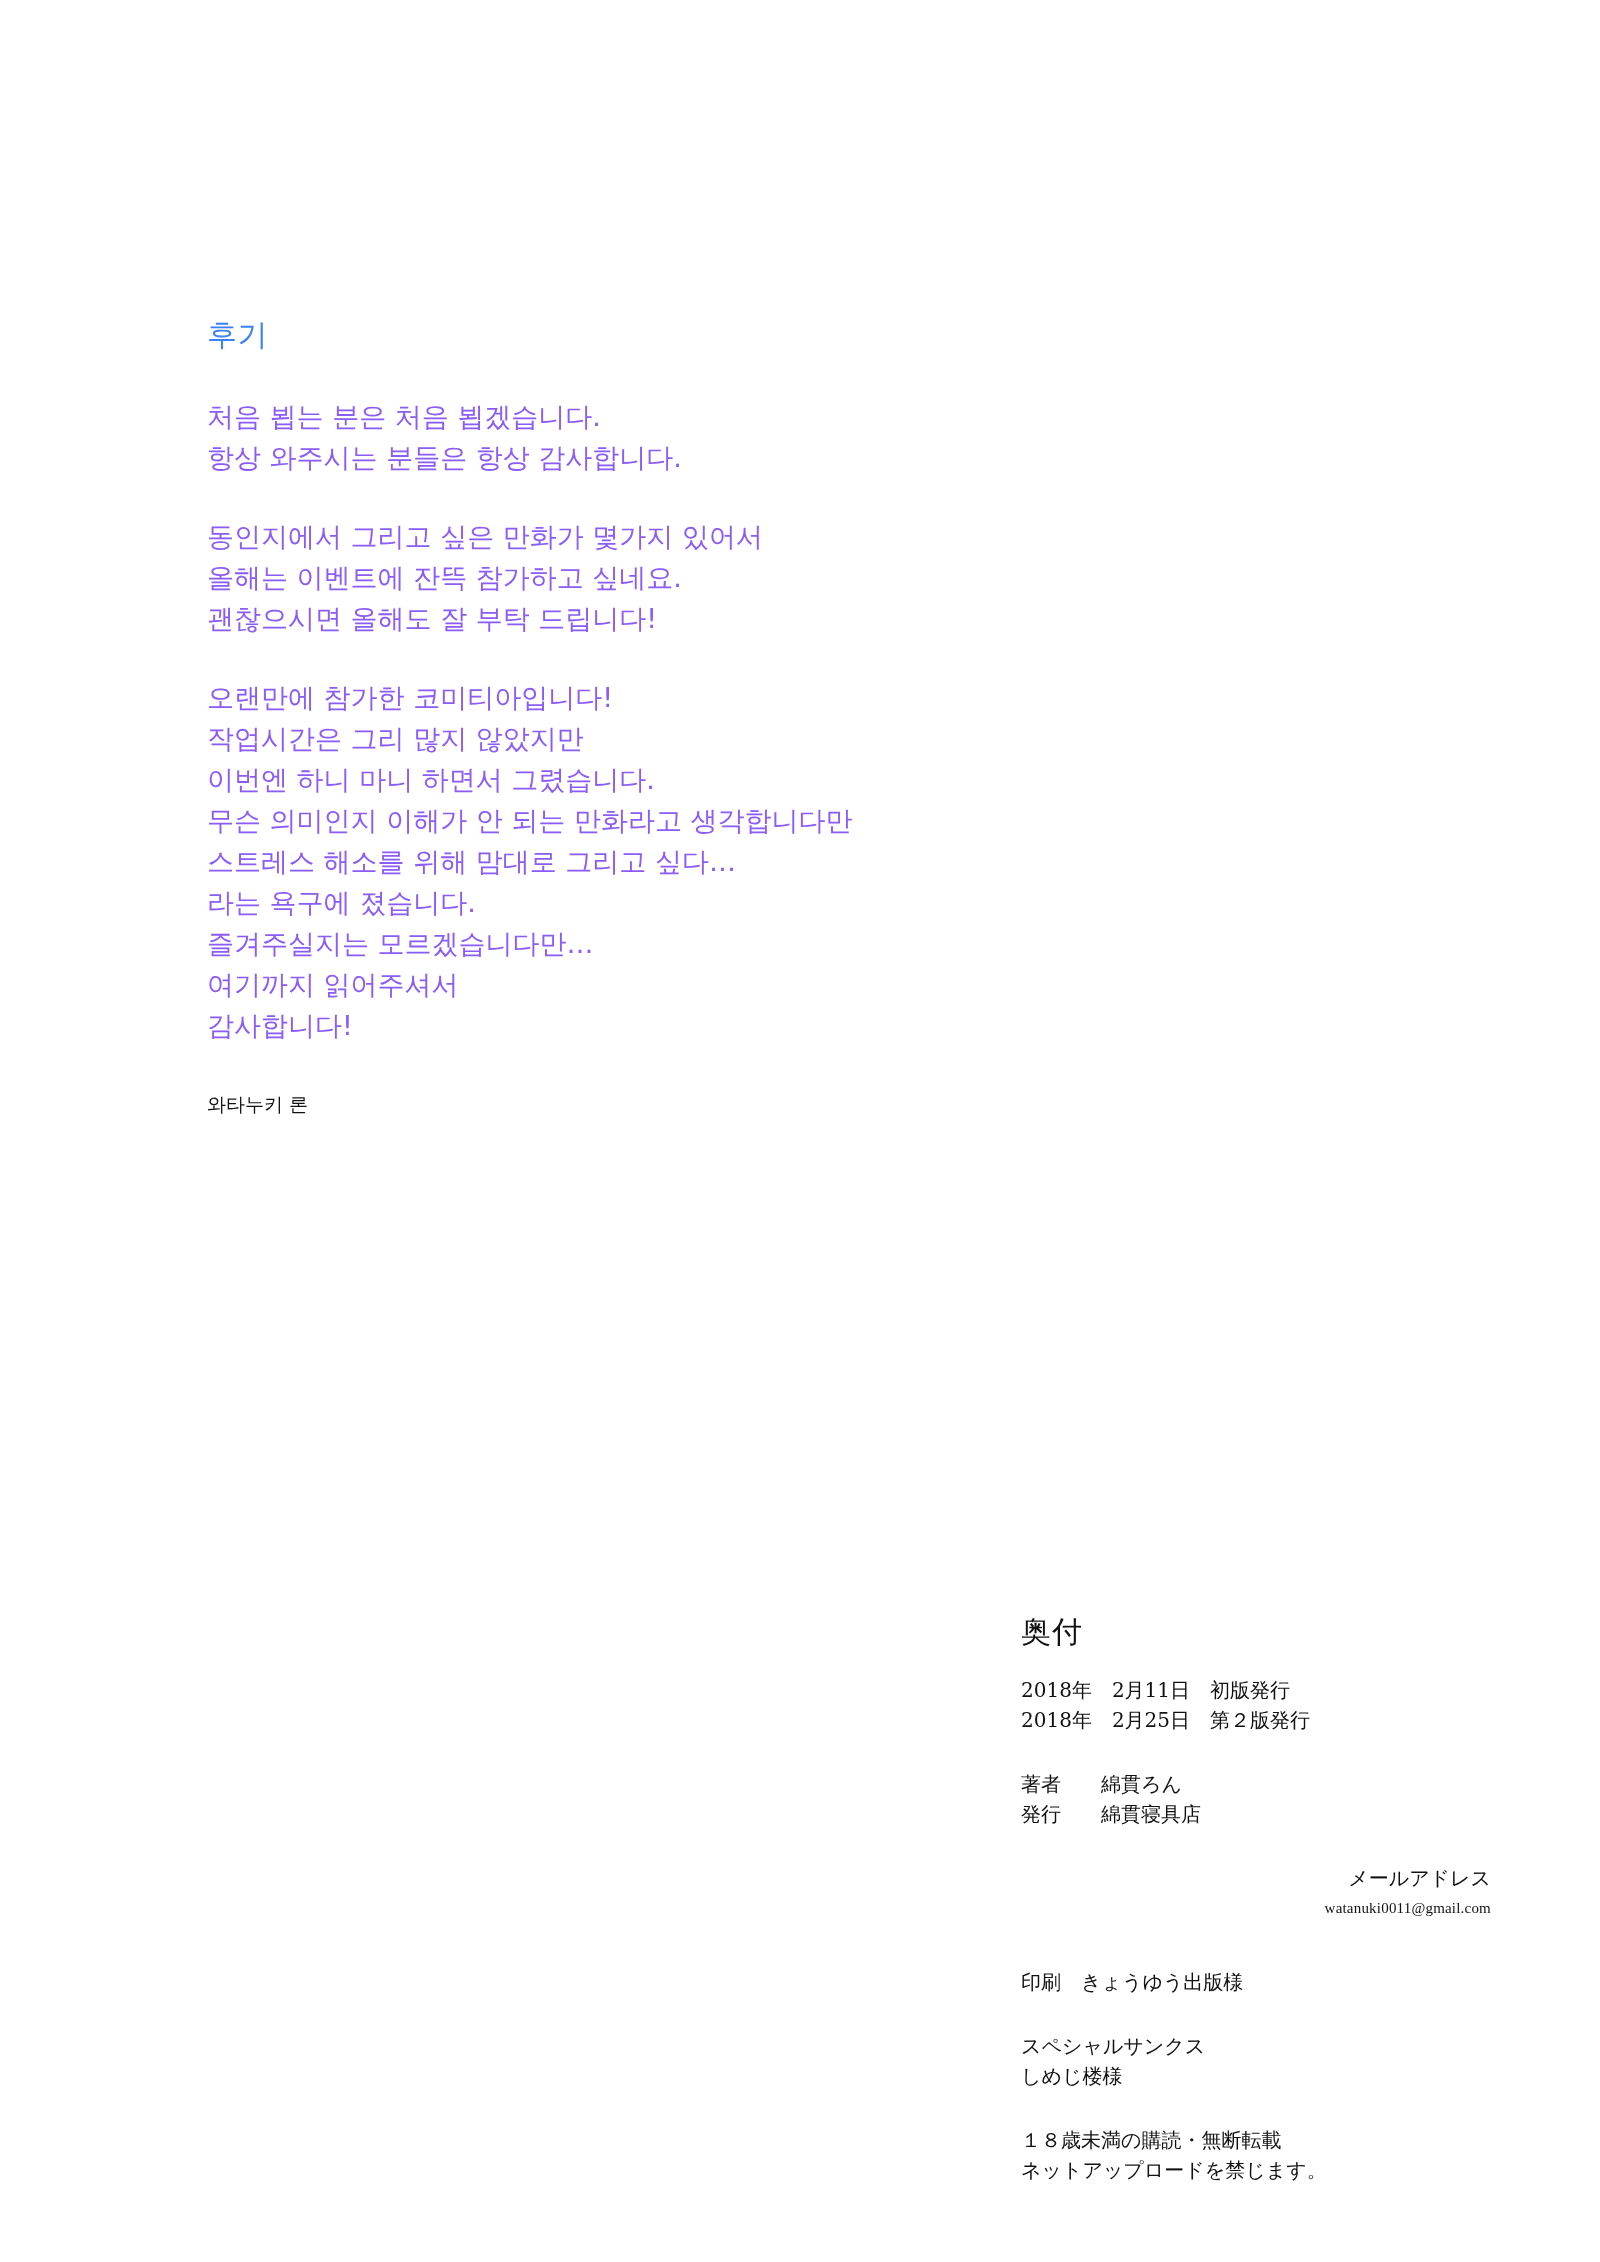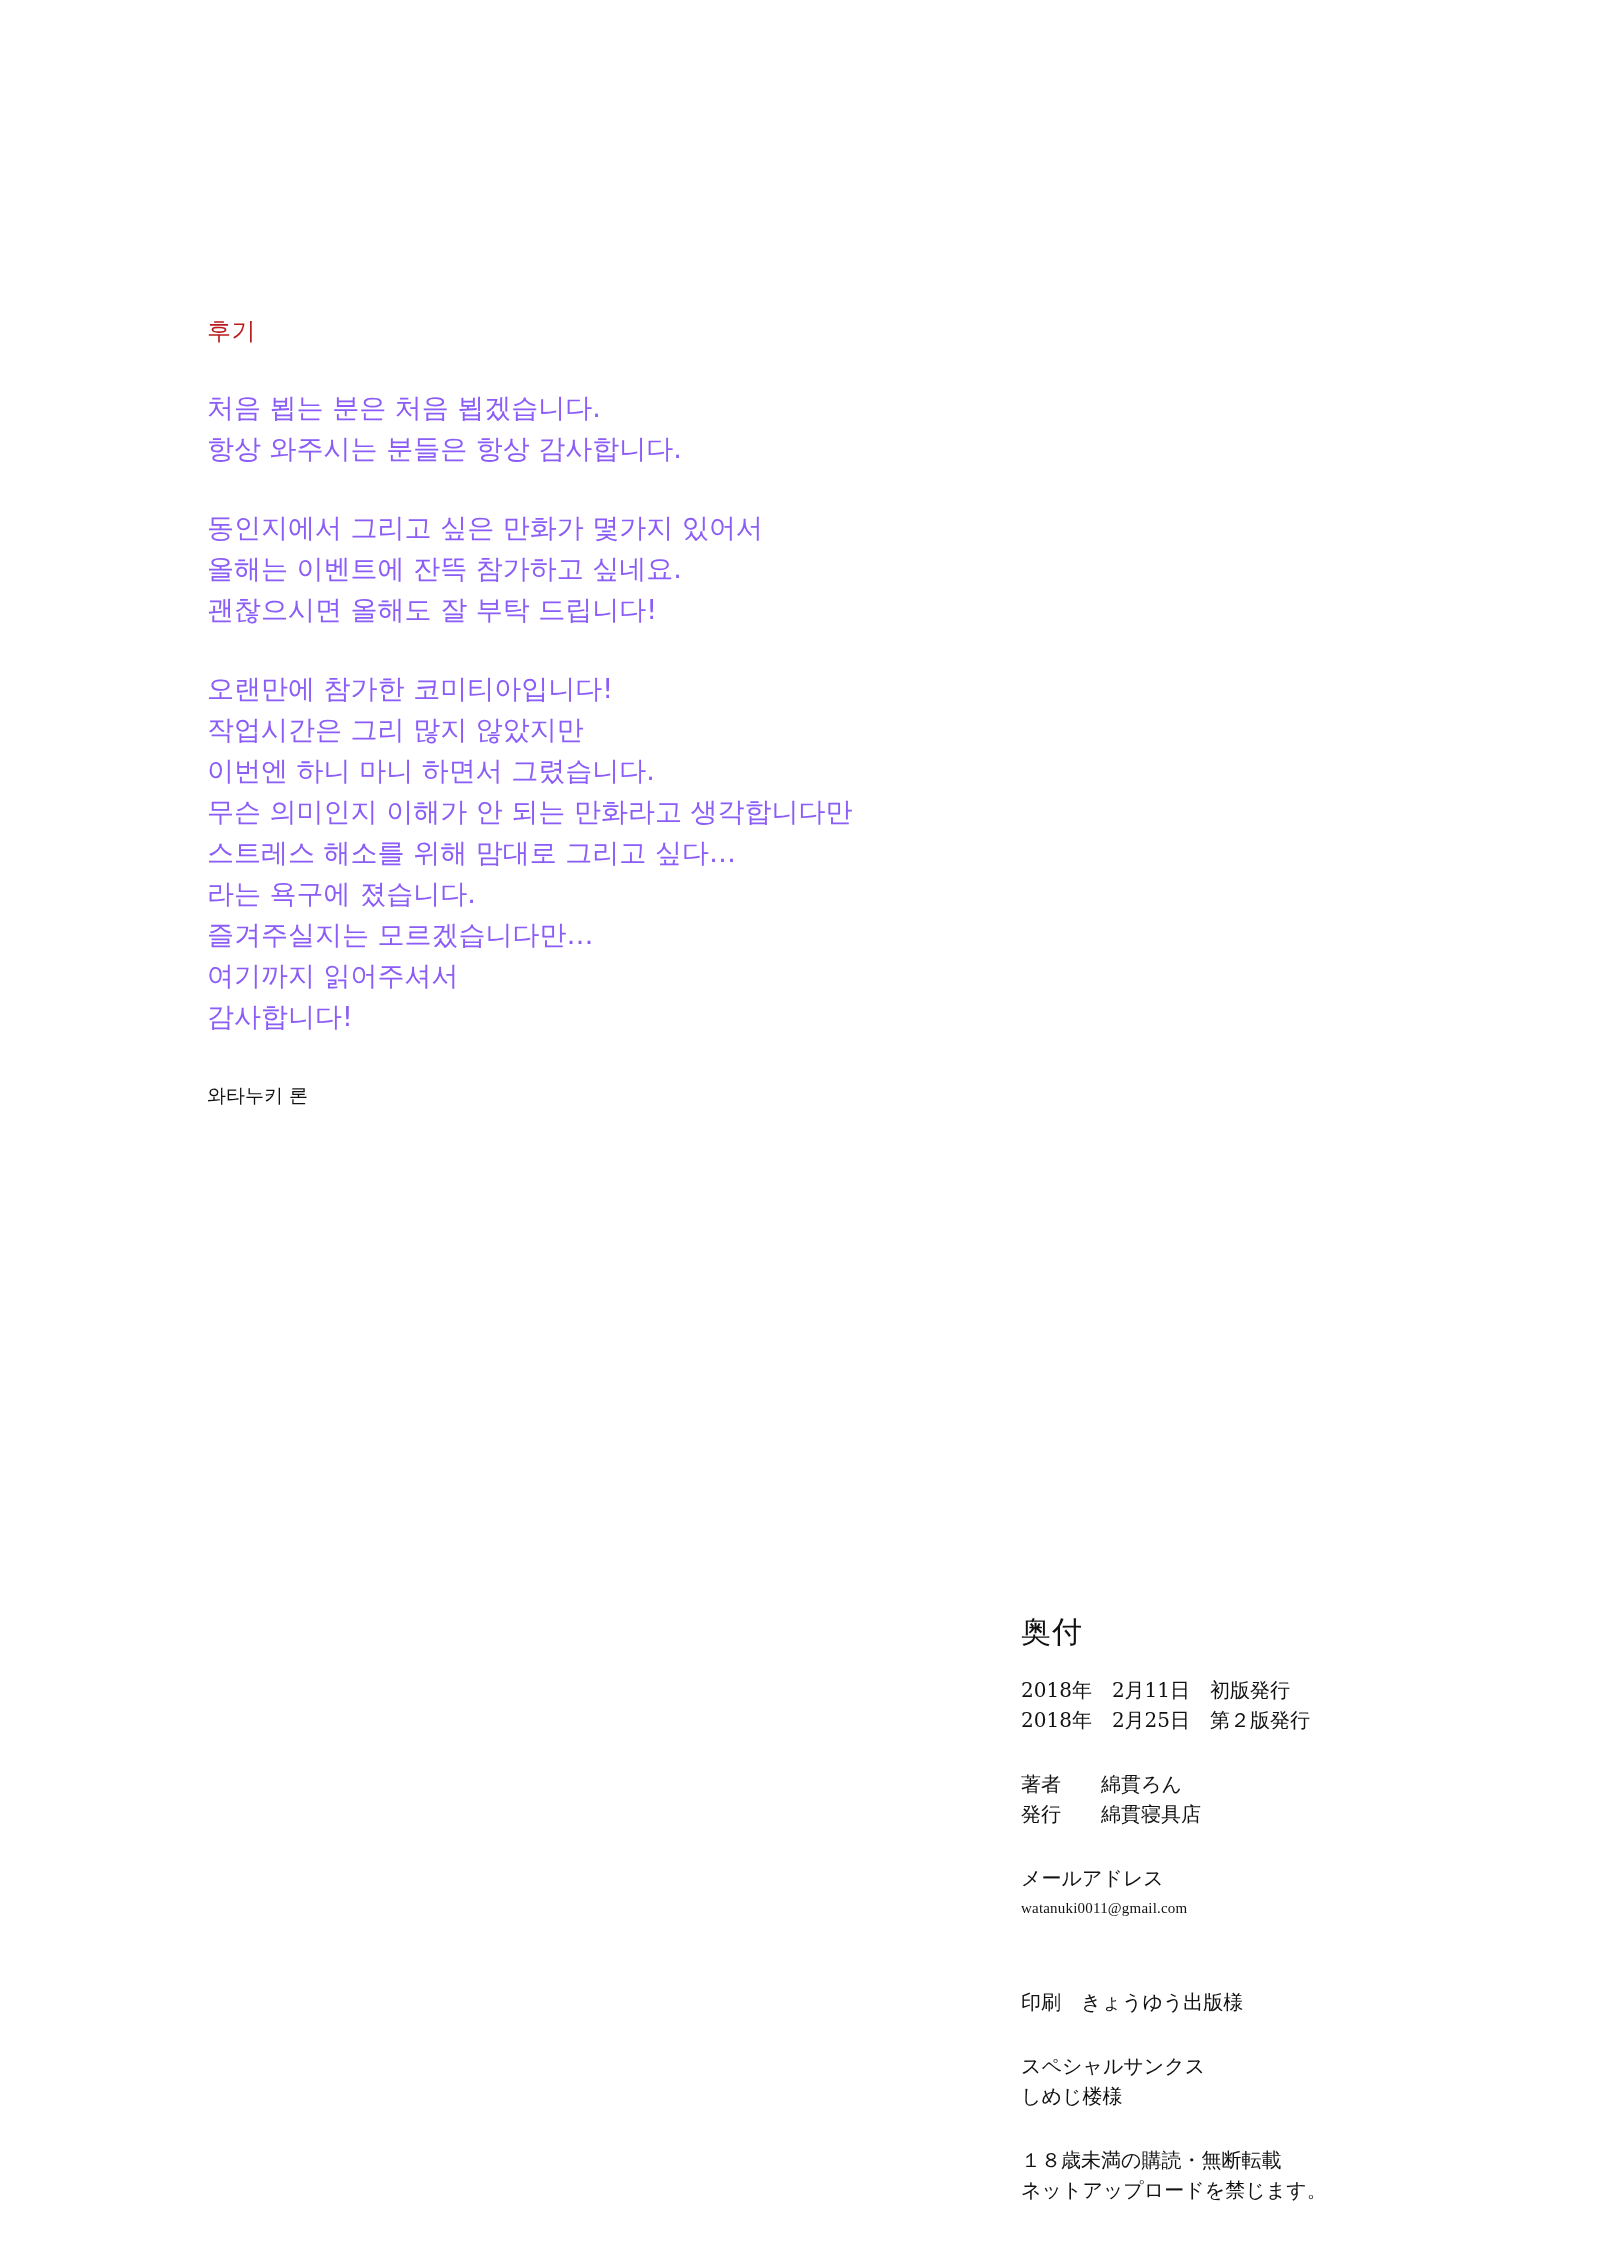--- a/index.html
+++ b/index.html
@@ -24,25 +24,25 @@
 
   
   .afterword {
     position: absolute;
     left: 207px;
     top: 315px;
     width: 800px;
   }
   .afterword-title {
     font-family: "DejaVu Sans", sans-serif;
-    font-size: 24px;
+    font-size: 30px;
     font-weight: 400;
     letter-spacing: 0.5px;
     margin: 0 0 40px 0;
-    color: #b91c1c;
+    color: #3b82f6;
   }
   .para {
     font-family: "DejaVu Sans", sans-serif;
     font-size: 27px;
     line-height: 41px;
     margin: 0 0 38px 0;
     color: #8b5cf6;
     white-space: pre-line;
   }
   .signature {
@@ -81,21 +81,21 @@
   }
   .colophon-group:last-child {
     margin-bottom: 6px;
   }
   .mono-mail {
     font-family: "Liberation Serif", serif;
     font-size: 15px;
     line-height: 30px;
     letter-spacing: 0.2px;
   }
-  .gap-lg { margin-bottom: 64px; }
+  .gap-lg { margin-bottom: 44px; text-align: right; }
   .gap-md { margin-bottom: 34px; }
 </style>
 </head>
 <body>
 
 <div class="page">
 
   <section class="afterword">
     <h1 class="afterword-title">후기</h1>
     <p class="para">처음 뵙는 분은 처음 뵙겠습니다.

